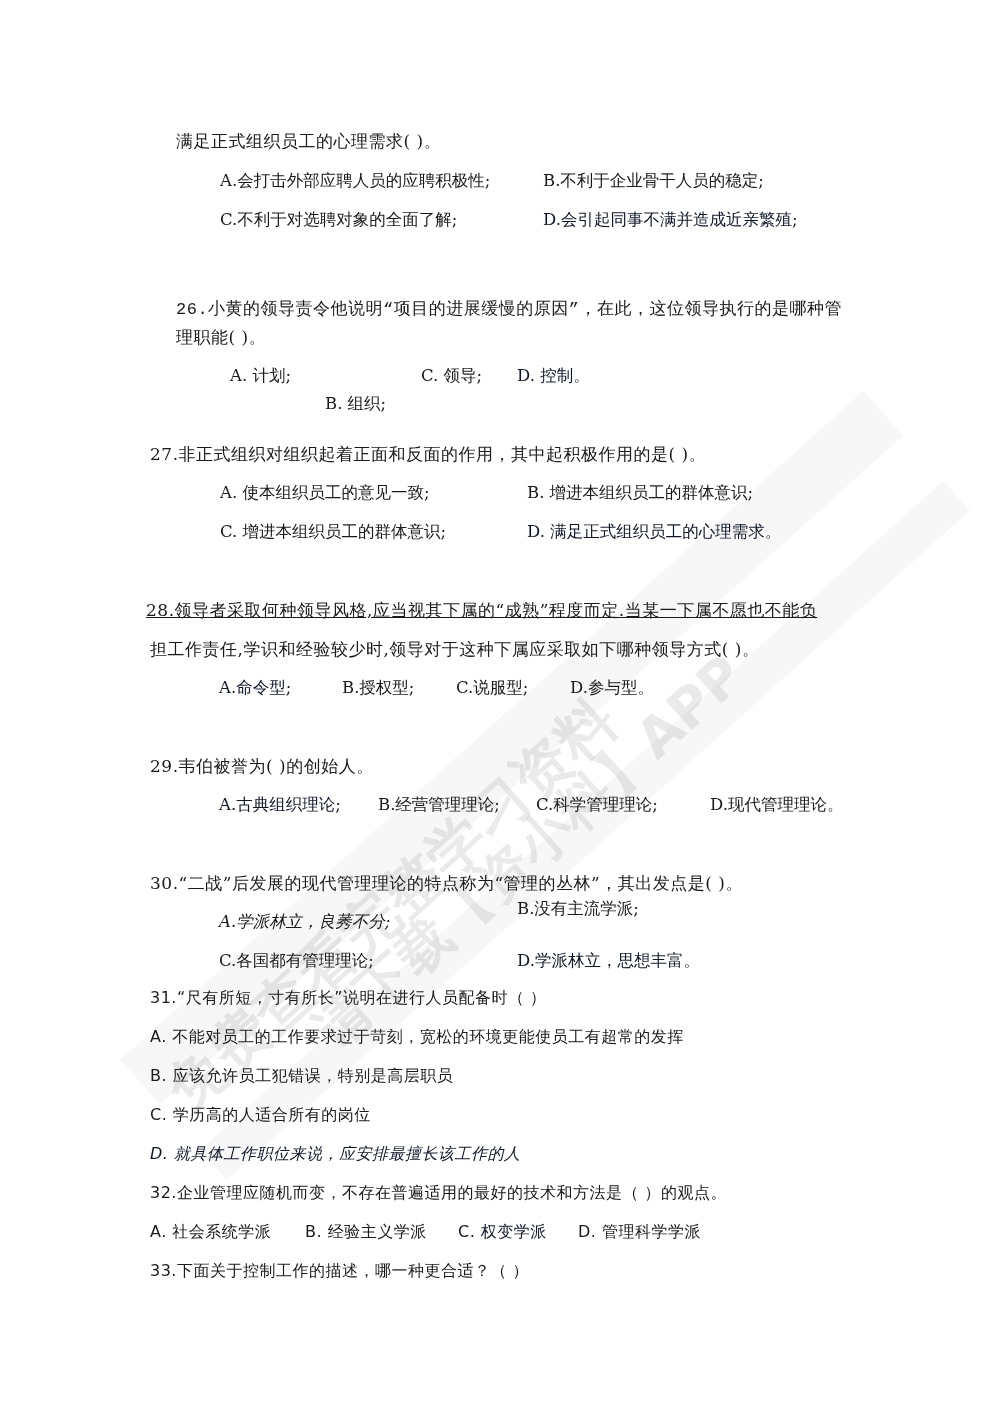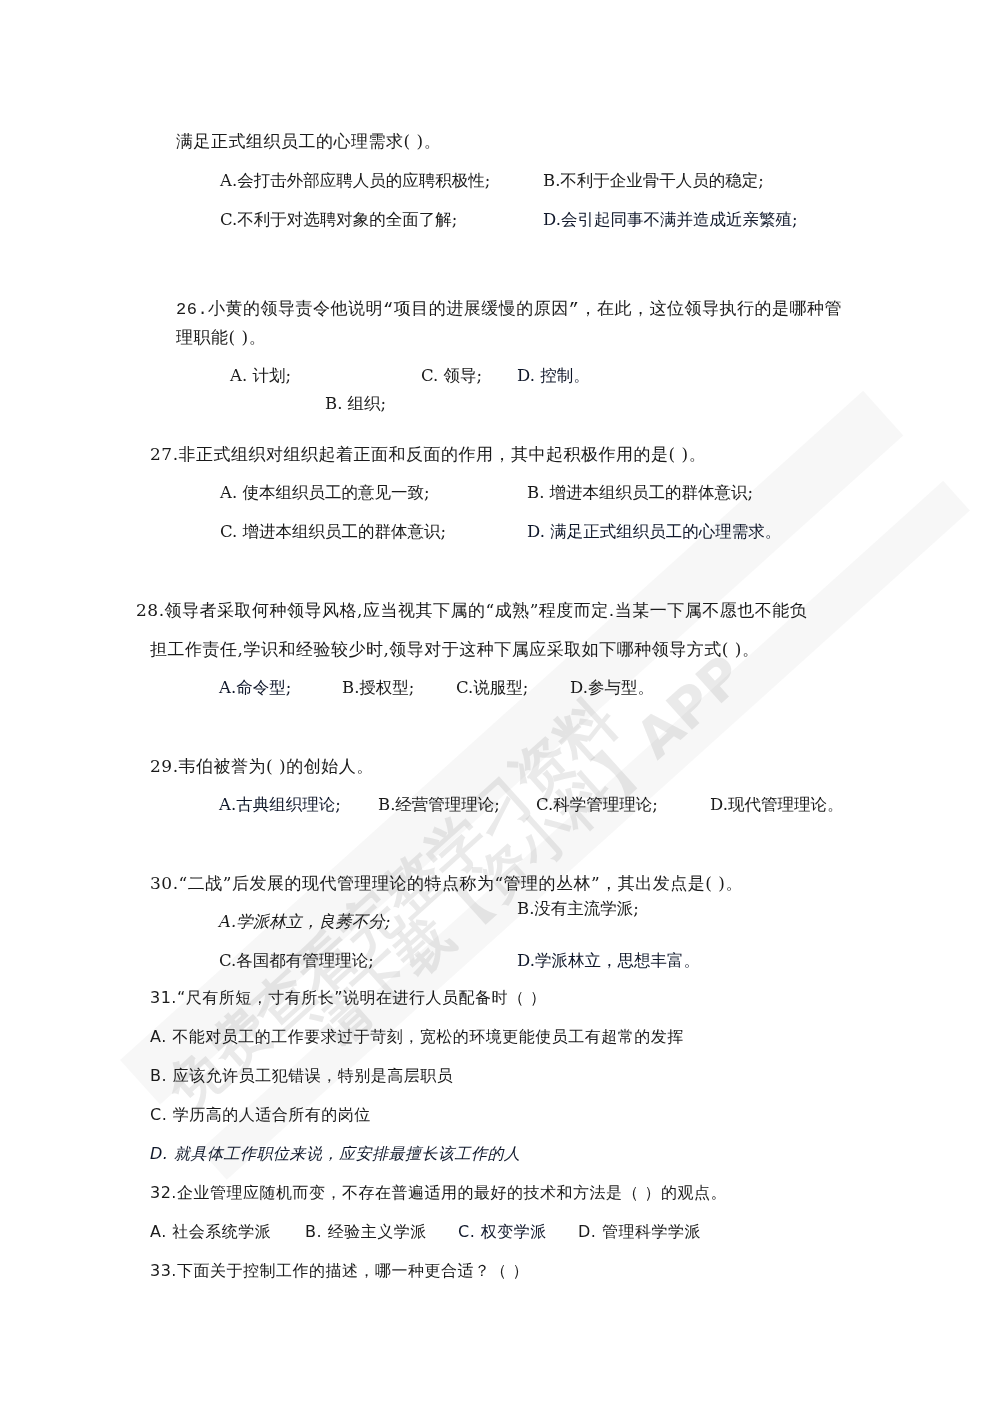--- a/index.html
+++ b/index.html
@@ -56,21 +56,21 @@
 
 <div>
   <div class="line" style="left:150px;top:443px;">27.非正式组织对组织起着正面和反面的作用，其中起积极作用的是(    )。</div>
   <div class="opt" style="left:220px;top:482px;">A. 使本组织员工的意见一致;</div>
   <div class="opt" style="left:527px;top:482px;">B. 增进本组织员工的群体意识;</div>
   <div class="opt" style="left:220px;top:521px;">C. 增进本组织员工的群体意识;</div>
   <div class="opt red" style="left:527px;top:521px;">D. 满足正式组织员工的心理需求。</div>
 </div>
 
 <div>
-  <div class="line" style="left:136px;top:599px;">28.领导者采取何种领导风格,应当视其下属的“成熟”程度而定.当某一下属不愿也不能负</div>
+  <div class="line" style="left:146px;top:599px;text-decoration:underline;">28.领导者采取何种领导风格,应当视其下属的“成熟”程度而定.当某一下属不愿也不能负</div>
   <div class="line" style="left:150px;top:638px;text-align:right;">担工作责任,学识和经验较少时,领导对于这种下属应采取如下哪种领导方式(    )。</div>
   <div class="opt red" style="left:219px;top:677px;">A.命令型;</div>
   <div class="opt" style="left:342px;top:677px;">B.授权型;</div>
   <div class="opt" style="left:456px;top:677px;">C.说服型;</div>
   <div class="opt" style="left:570px;top:677px;">D.参与型。</div>
 </div>
 
 <div>
   <div class="line" style="left:150px;top:755px;">29.韦伯被誉为(    )的创始人。</div>
   <div class="opt red" style="left:219px;top:794px;">A.古典组织理论;</div>

